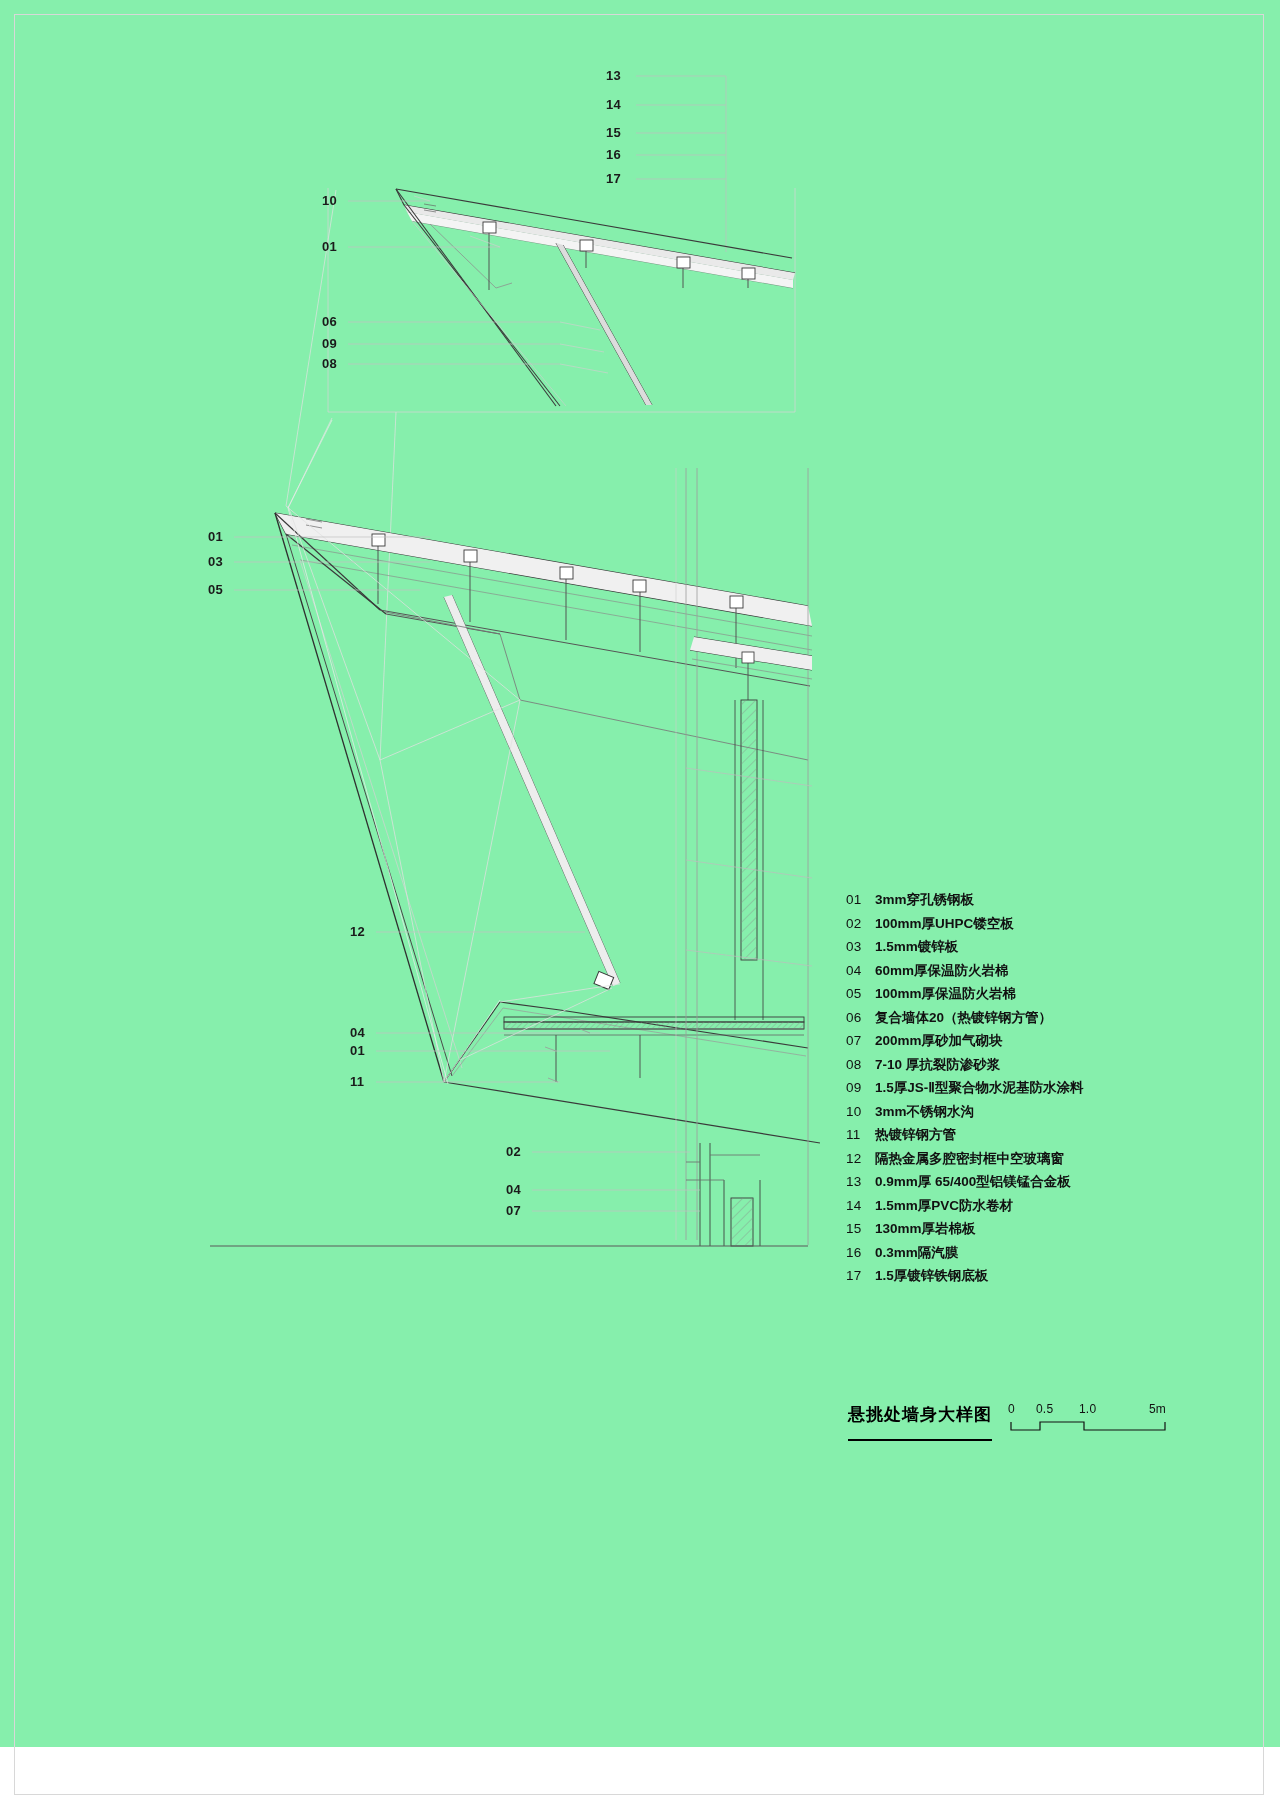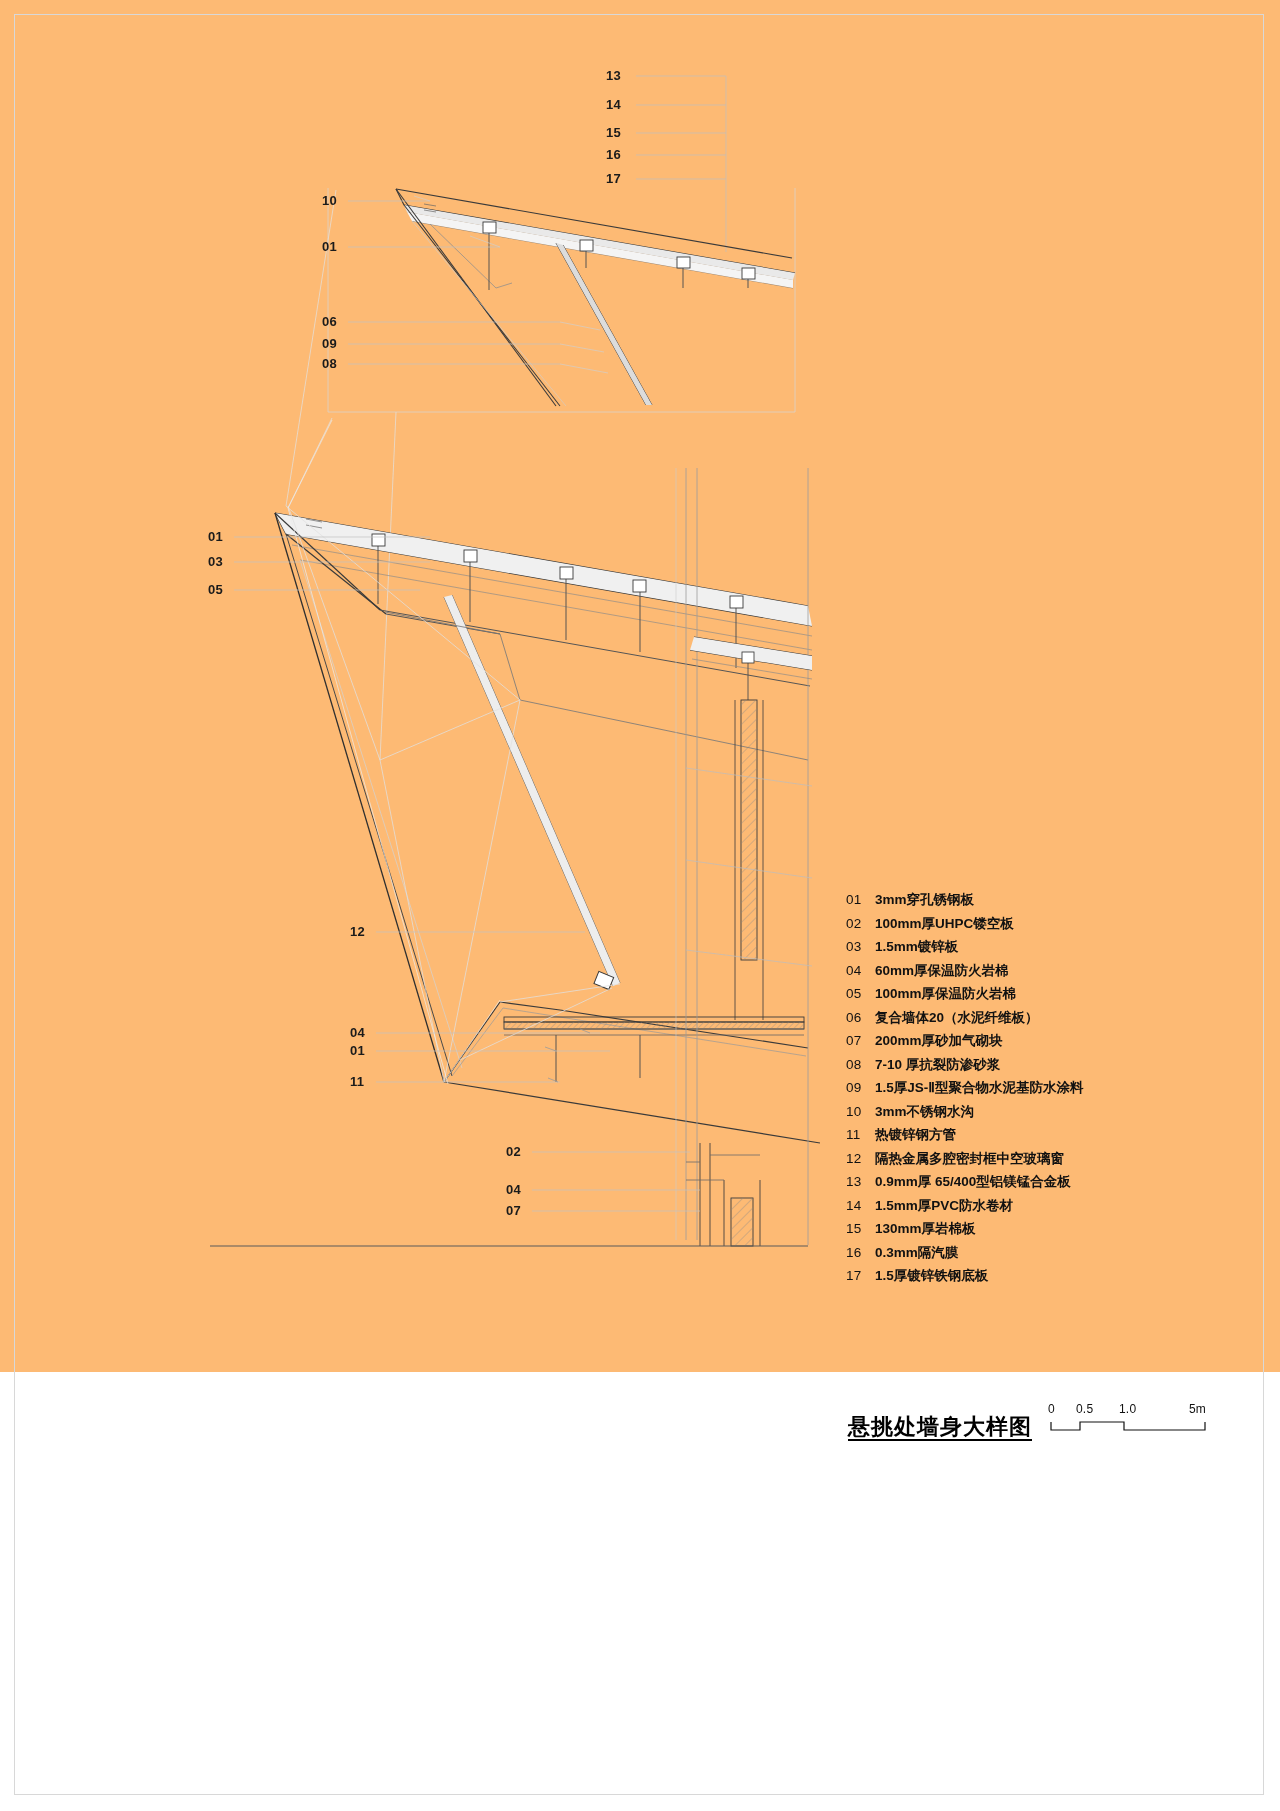--- a/index.html
+++ b/index.html
@@ -12,22 +12,22 @@
     height: 1811px;
     position: relative;
     font-family: "Liberation Sans", sans-serif;
     color: #1a1a1a;
     overflow: hidden;
   }
   #sheet {
     position: absolute;
     left: 0; top: 0;
     width: 1280px;
-    height: 1372px;
-    background: #fdba74;
+    height: 1747px;
+    background: #86efac;
   }
   
   #page-border {
     position: absolute;
     left: 14px; top: 14px;
     width: 1250px; height: 1781px;
     border: 1px solid #d8d8d8;
     box-sizing: border-box;
     pointer-events: none;
   }
@@ -81,25 +81,25 @@
   
   #title-block {
     position: absolute;
     left: 848px;
     top: 1403px;
     display: flex;
     align-items: flex-end;
   }
   #drawing-title {
     font-family: "Liberation Sans", sans-serif;
-    font-size: 22px;
+    font-size: 17px;
     font-weight: 700;
     letter-spacing: 1px;
     color: #000;
-    padding-bottom: 2px;
+    padding-bottom: 14px;
     border-bottom: 2.2px solid #000;
     line-height: 20px;
   }
   #scale-bar {
     position: relative;
     margin-left: 16px;
     width: 164px;
     height: 38px;
   }
   #scale-ticks {
@@ -479,21 +479,21 @@
     <div class="legend-row">
       <span class="legend-num">04</span>
       <span class="legend-text">60mm厚保温防火岩棉</span>
     </div>
     <div class="legend-row">
       <span class="legend-num">05</span>
       <span class="legend-text">100mm厚保温防火岩棉</span>
     </div>
     <div class="legend-row">
       <span class="legend-num">06</span>
-      <span class="legend-text">复合墙体20（水泥纤维板）</span>
+      <span class="legend-text">复合墙体20（热镀锌钢方管）</span>
     </div>
     <div class="legend-row">
       <span class="legend-num">07</span>
       <span class="legend-text">200mm厚砂加气砌块</span>
     </div>
     <div class="legend-row">
       <span class="legend-num">08</span>
       <span class="legend-text">7-10 厚抗裂防渗砂浆</span>
     </div>
     <div class="legend-row">

